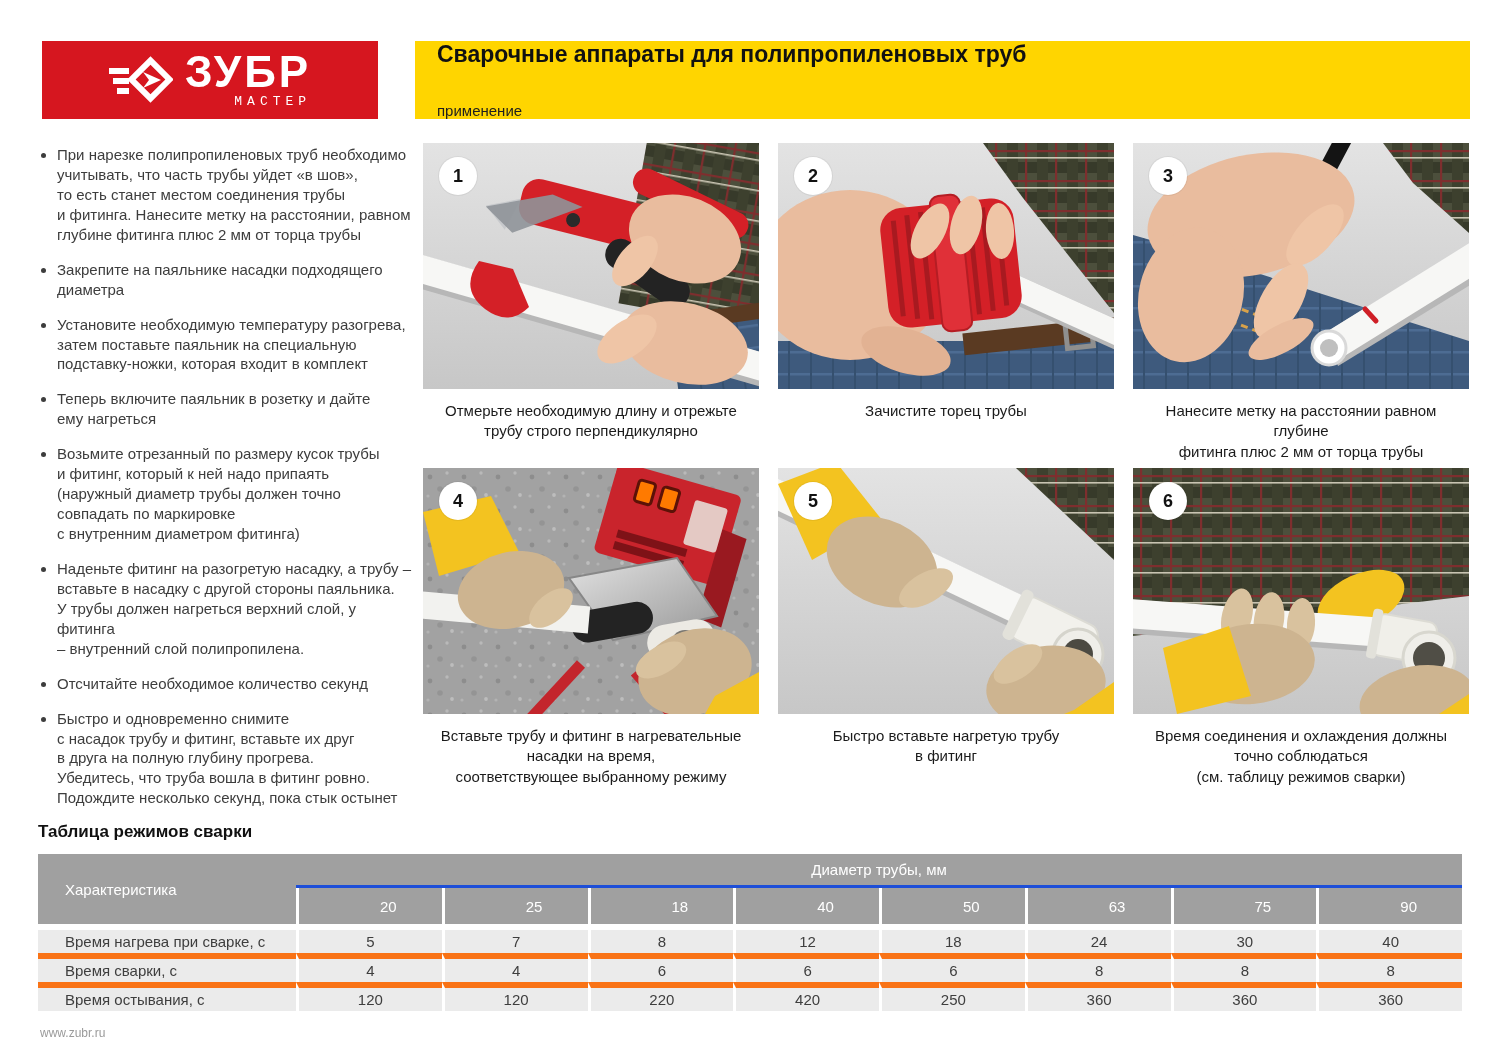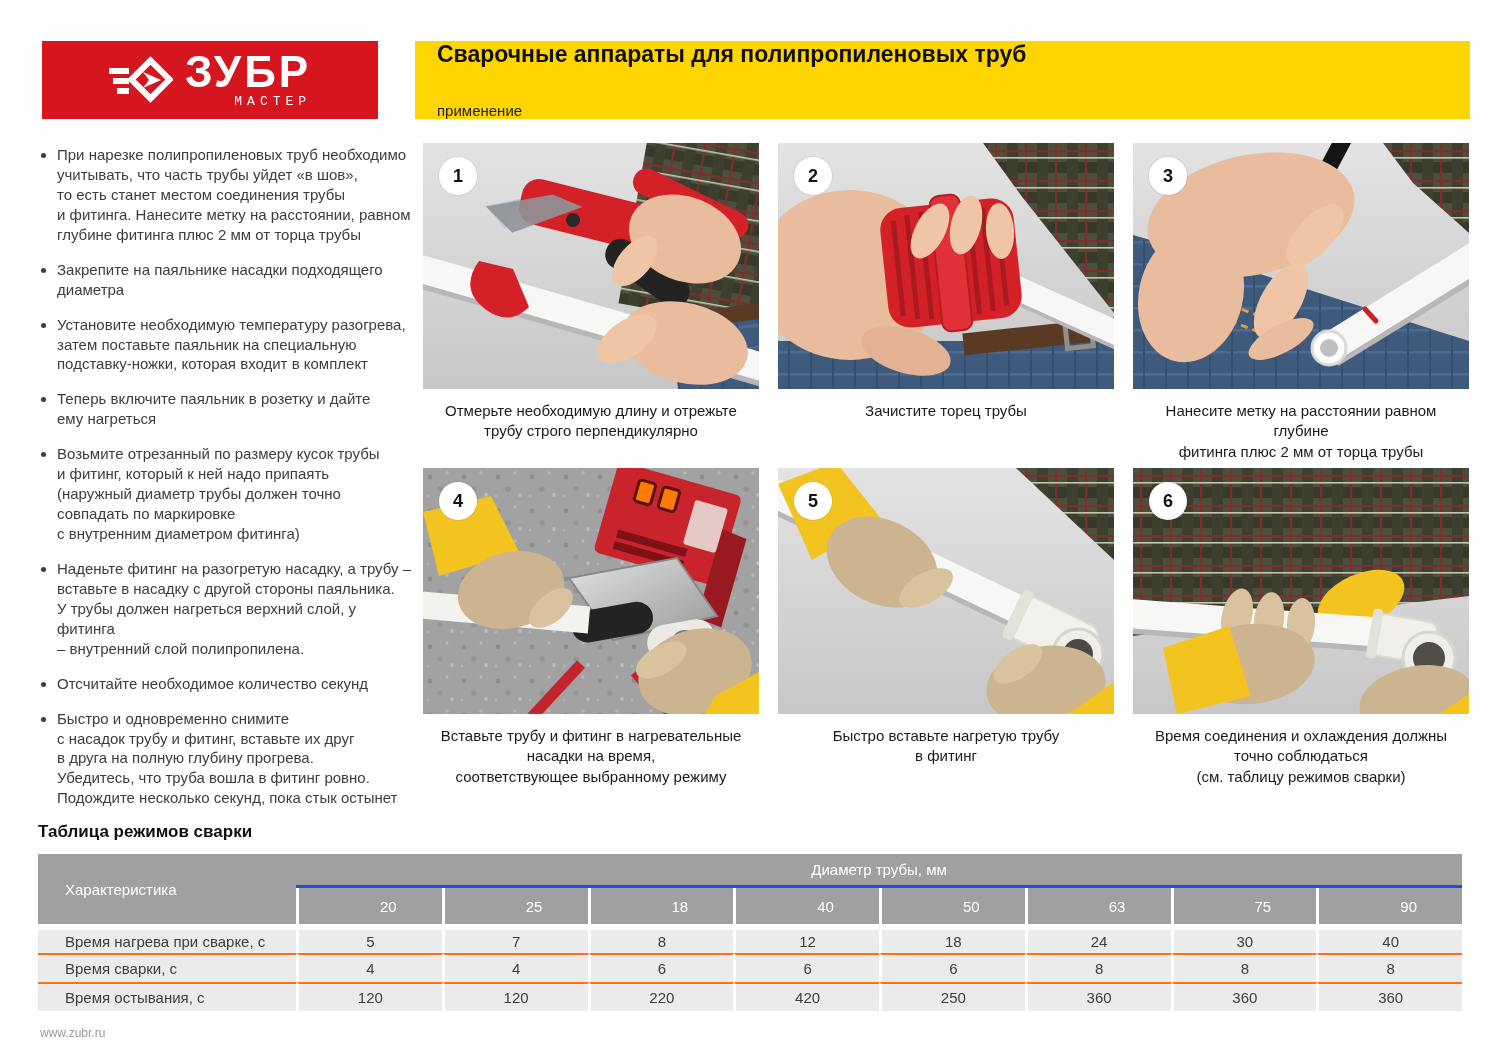--- a/index.html
+++ b/index.html
@@ -44,21 +44,21 @@
   table.modes { position:absolute; left:38px; top:854px; width:1424px;
     border-collapse:separate; border-spacing:0; table-layout:fixed; font-size:15px; }
   .modes th { font-weight:normal; }
   .modes .th-char { background:#a0a0a0; color:#fff; text-align:left; padding-left:27px;
     vertical-align:middle; }
   .modes .th-group { background:#a0a0a0; color:#fff; height:34px; text-align:center;
     border-bottom:3px solid #1d4ed8; }
   .modes .th-dia { background:#a0a0a0; color:#fff; height:36px; text-align:center;
     border-left:3px solid #fff;padding-left:36px; }
   .modes tbody td { background:#ebebeb; height:29px; text-align:center; color:#3e3e3e;
-    border-left:3px solid #fff; border-top:2px solid #f97316; }
+    border-left:3px solid #fff; border-top:6px solid #f97316; }
   .modes tbody td.rowlabel { text-align:left; padding-left:27px; border-left:none; }
   .modes tbody tr.first td { border-top:6px solid #fff; }
 
   
   .footer-url { position:absolute; left:40px; top:1026px; font-size:12px; color:#9a9a9a; }
 
   .defs-holder { position:absolute; width:0; height:0; overflow:hidden; }
 </style>
 </head>
 <body>

